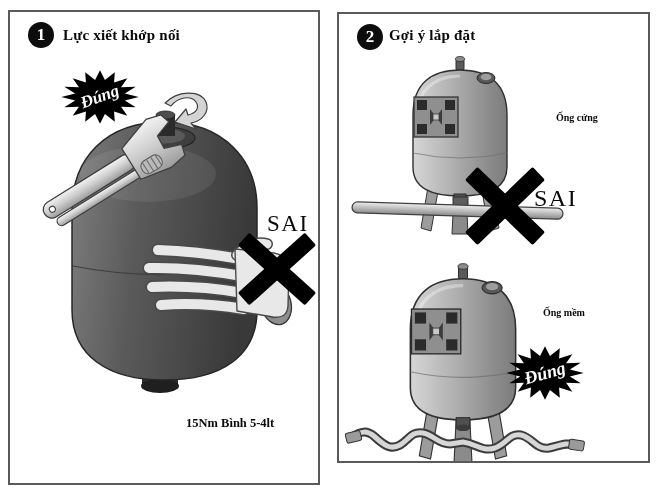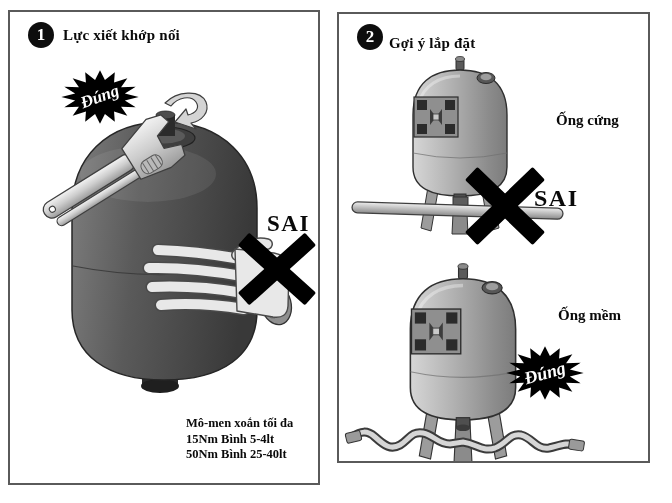--- a/index.html
+++ b/index.html
@@ -14,26 +14,26 @@
   .numbadge{position:absolute;left:18px;top:10px;width:26px;height:26px;border-radius:50%;
             background:var(--step_badge_bg,#0d0d0d);color:var(--step_badge_text,#fff);
             display:flex;align-items:center;justify-content:center;
             font-size:17px;font-weight:bold;}
   .panel-title{position:absolute;left:53px;top:15px;font-size:15px;font-weight:bold;
                letter-spacing:.2px;white-space:nowrap;}
   .burst{position:absolute;display:flex;align-items:center;justify-content:center;}
   .burst svg{position:absolute;left:0;top:0;width:100%;height:100%;}
   .burst-text{position:relative;color:var(--burst_text,#fff);font-weight:bold;font-style:italic;
               white-space:nowrap;}
-  .sai{position:absolute;font-weight:bold;letter-spacing:1.5px;white-space:nowrap;}
+  .sai{position:absolute;font-weight:normal;letter-spacing:1.5px;white-space:nowrap;}
   #sai1{left:257px;top:199px;font-size:23px;}
   #sai2{left:195px;top:171px;font-size:24px;}
-  .side-label{position:absolute;font-weight:bold;font-size:15px;white-space:nowrap;}
+  .side-label{position:absolute;font-weight:bold;font-size:10px;white-space:nowrap;}
   #lbl-rigid{left:217px;top:98px;}
-  #lbl-flex{left:219px;top:293px;}
+  #lbl-flex{left:204px;top:293px;}
   .torque{position:absolute;left:176px;top:404px;font-size:12.5px;font-weight:bold;
           line-height:15.5px;white-space:nowrap;}
   .torque div{margin:0;}
 </style>
 </head>
 <body>
 
 <div class="canvas">
 
   <section class="panel" id="panel1">
@@ -105,23 +105,21 @@
     <div class="burst" style="left:50px;top:57px;width:80px;height:56px">
       <svg viewBox="0 0 120 84" preserveAspectRatio="none">
         <polygon fill="var(--burst_bg,#000)" points="118,42 97.3,47.1 113.6,57.3 91.6,56.5 101,70.3 81.1,63.6 82.2,79 67.4,67.5 60,82 52.6,67.5 37.8,79 38.9,63.6 19,70.3 28.4,56.5 6.4,57.3 22.7,47.1 2,42 22.7,36.9 6.4,26.7 28.4,27.5 19,13.7 38.9,20.4 37.8,5 52.6,16.5 60,2 67.4,16.5 82.2,5 81.1,20.4 101,13.7 91.6,27.5 113.6,26.7 97.3,36.9"></polygon>
       </svg>
       <span class="burst-text" style="transform:rotate(-20deg);font-size:17px">Đúng</span>
     </div>
 
     <div class="sai" id="sai1">SAI</div>
 
     <div class="torque">
-      <div>Mô-men xoắn tối đa</div>
       <div>15Nm Bình 5-4lt</div>
-      <div>50Nm Bình 25-40lt</div>
     </div>
   </section>
 
   <section class="panel" id="panel2">
 
     <svg class="illus" width="313" height="451" viewBox="0 0 313 451">
       <defs>
         <linearGradient id="tankLightGrad" x1="0" y1="0" x2="1" y2="0">
           <stop offset="0" stop-color="#d6d6d6"></stop>
             <stop offset="0.4" stop-color="#b2b2b2"></stop>
@@ -181,21 +179,21 @@
                    C95,421 99,430 111,430 L124,428 C138,430 143,438 156,434 C168,430 170,419 182,421
                    C194,424 197,436 210,434 C220,432 227,428 237,431" stroke="#d6d6d6" stroke-width="5" fill="none" stroke-linecap="round"></path>
           <rect x="7" y="418" width="15" height="10" rx="2" transform="rotate(-14 14 423)" fill="#9a9a9a" stroke="#333" stroke-width="1"></rect>
           <rect x="230" y="426" width="15" height="10" rx="2" transform="rotate(9 237 431)" fill="#9a9a9a" stroke="#333" stroke-width="1"></rect>
         </g>
       </g>
     </svg>
 
     <div class="hdr">
       <span class="numbadge">2</span>
-      <span class="panel-title" style="left:50px;top:21px">Gợi ý lắp đặt</span>
+      <span class="panel-title" style="left:50px;top:13px">Gợi ý lắp đặt</span>
     </div>
 
     <div class="side-label" id="lbl-rigid">Ống cứng</div>
 
     <div class="sai" id="sai2">SAI</div>
 
     <div class="side-label" id="lbl-flex">Ống mềm</div>
 
     <div class="burst" style="left:166px;top:331px;width:80px;height:56px">
       <svg viewBox="0 0 120 84" preserveAspectRatio="none">

